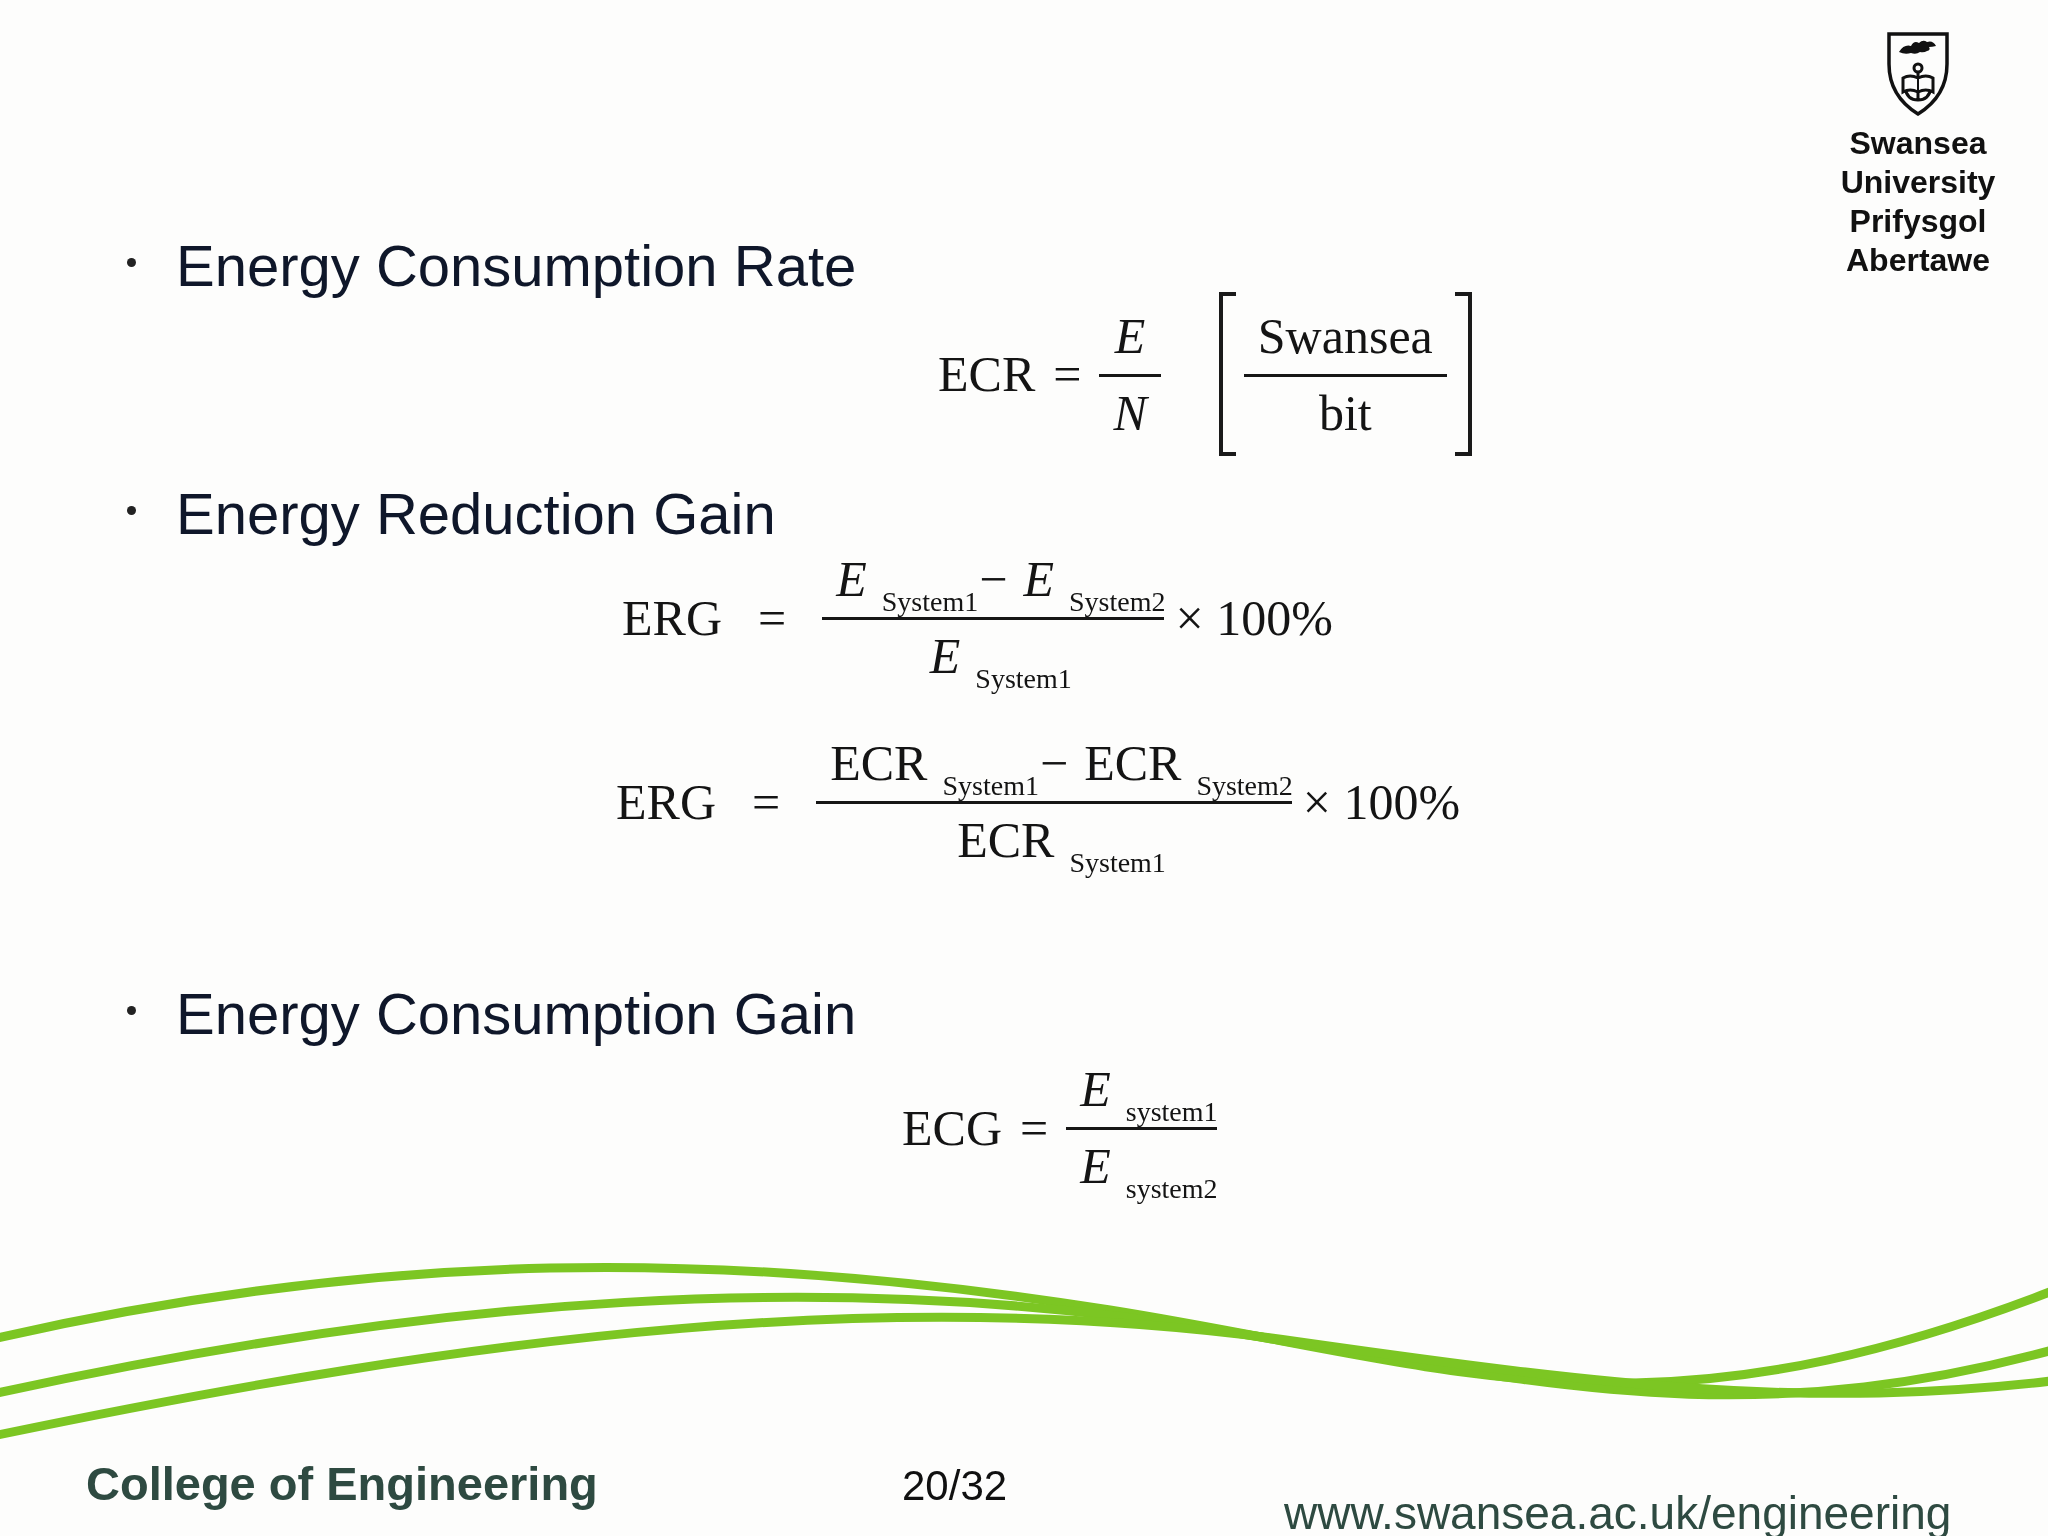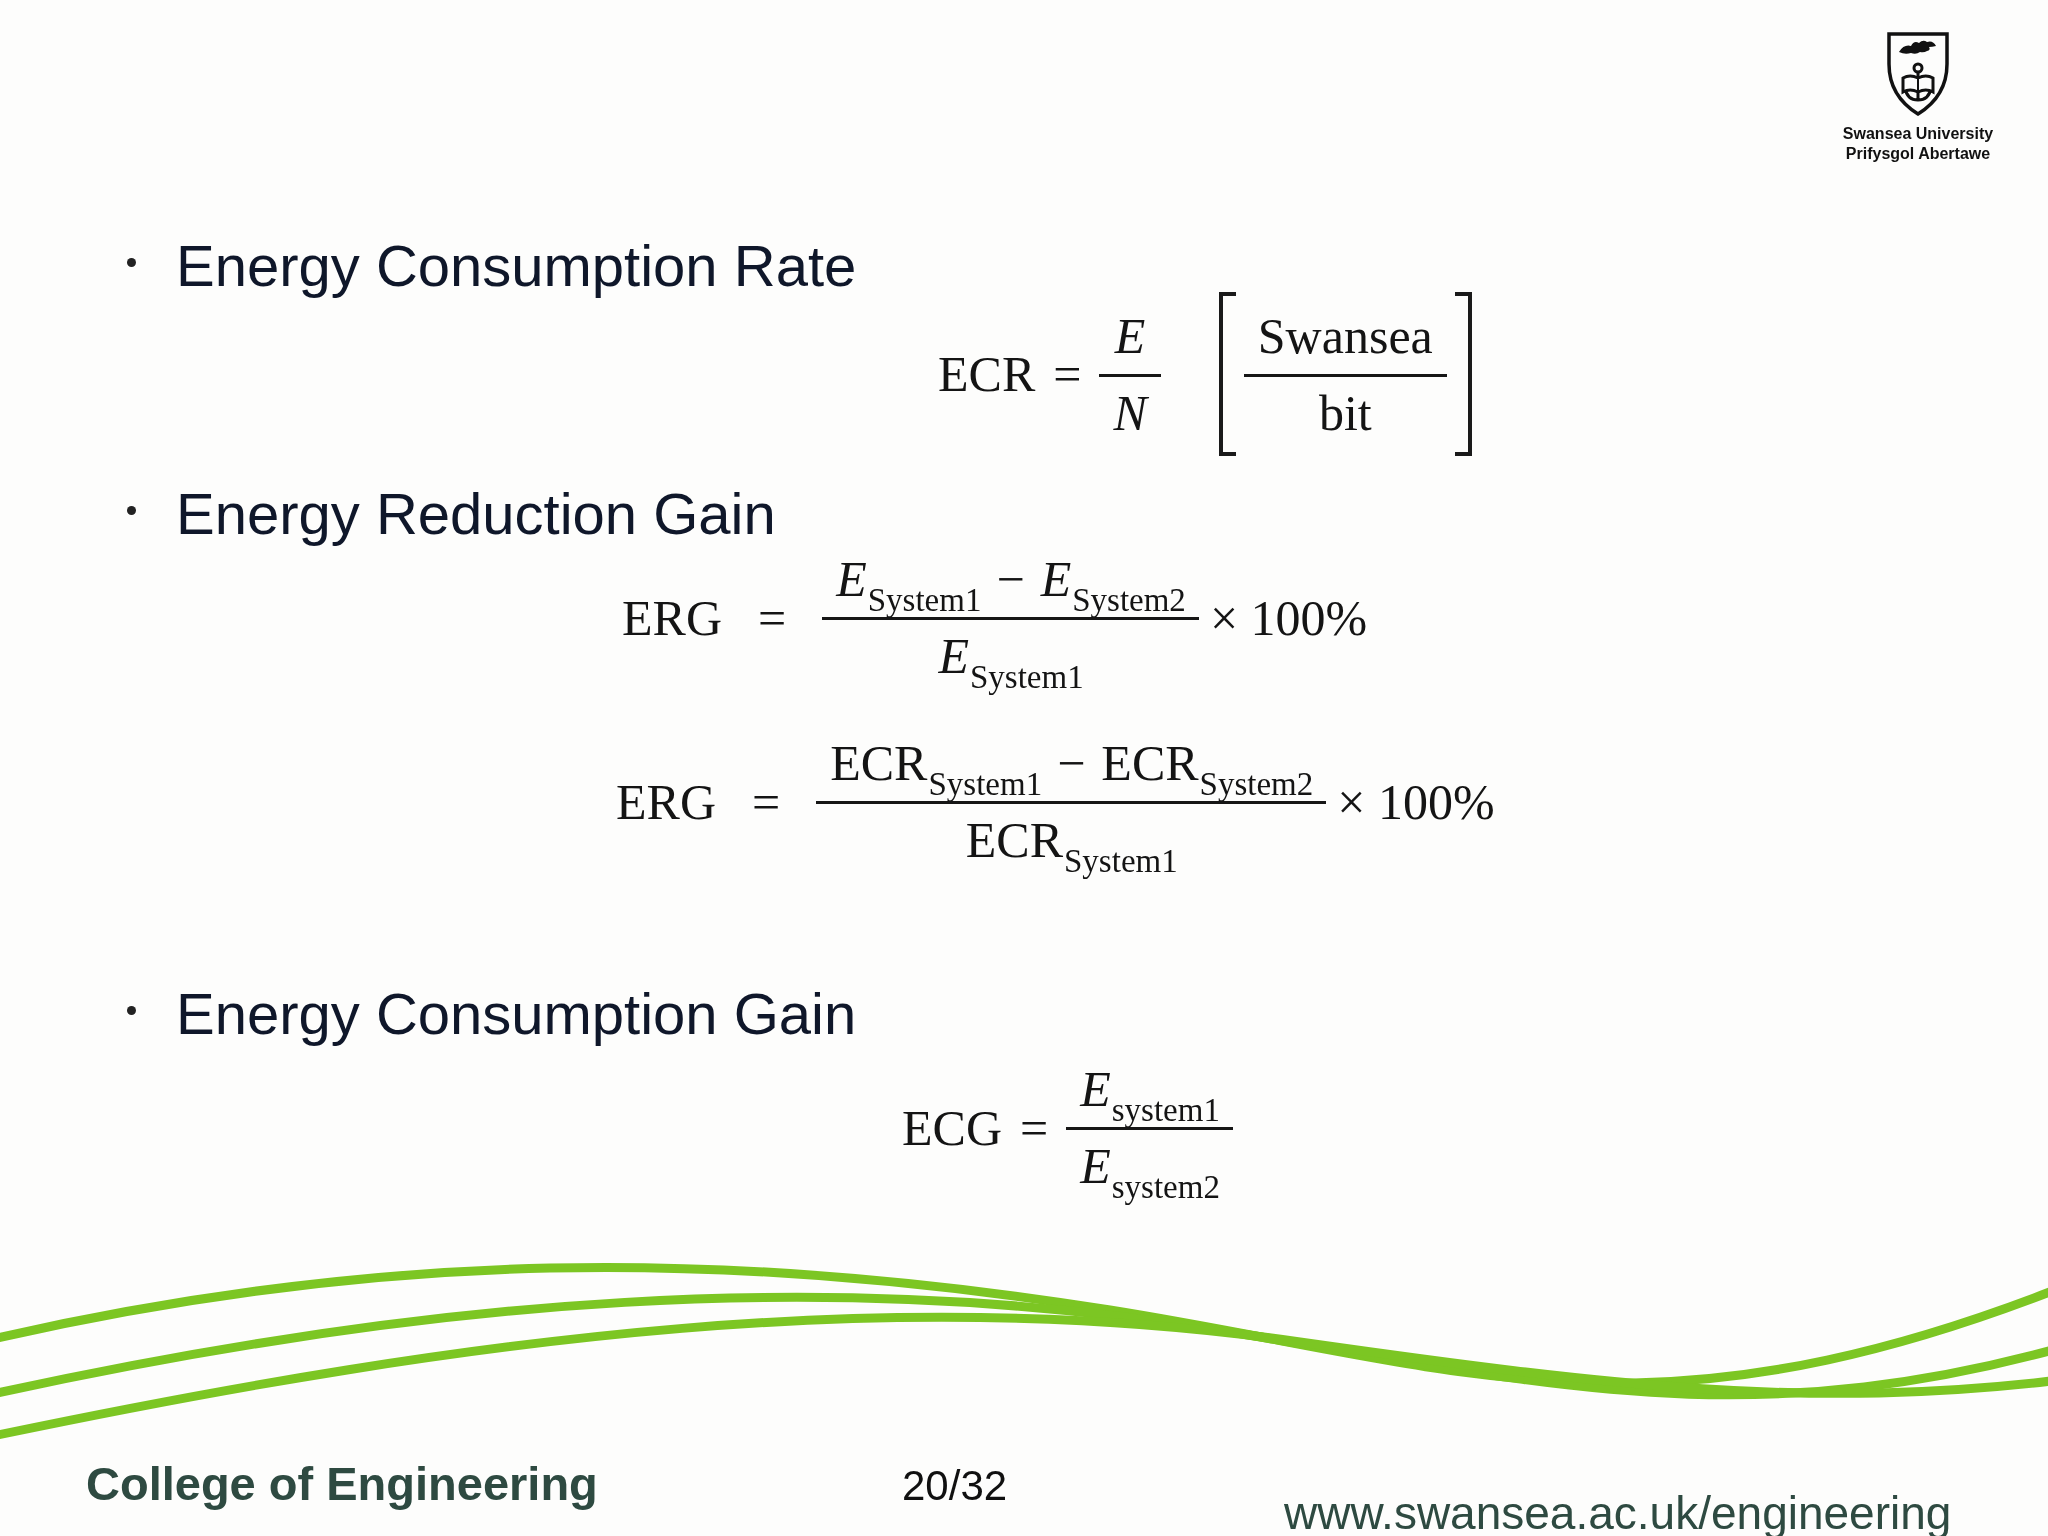--- a/index.html
+++ b/index.html
@@ -9,42 +9,42 @@
   }
   
   .title{
     position:absolute;left:188px;top:96px;
     font-size:84px;font-weight:bold;color:#696969;letter-spacing:-2px;
     white-space:nowrap;
   }
   
   .logo{position:absolute;left:1800px;top:30px;width:236px;text-align:center;}
   .logo svg{display:block;margin:0 auto;}
-  .logo-text{margin-top:6px;font-weight:bold;color:#111;font-size:16px;line-height:1.22;}
+  .logo-text{margin-top:6px;font-weight:bold;color:#111;font-size:32px;line-height:1.22;}
   
   .bullet-dot{position:absolute;width:9px;height:9px;border-radius:50%;background:#222;}
   .bullet-label{
     position:absolute;left:176px;font-size:58px;color:#0f172a;white-space:nowrap;
   }
   
   .formula{
     position:absolute;display:flex;align-items:center;
     font-family:"Liberation Serif","DejaVu Serif",serif;
     font-size:50px;color:#141414;white-space:nowrap;
   }
   .formula .var{font-style:italic;}
   .formula .rm{font-style:normal;}
   .f-eq{margin:0 18px;}
   .f-eq.wide{margin:0 36px;}
   .frac{display:inline-flex;flex-direction:column;align-items:stretch;text-align:center;}
   .frac .num{display:block;padding:2px 14px 9px;border-bottom:3px solid #161616;}
   .frac .den{display:block;padding:7px 14px 2px;}
   sub.fsub{
-    font-size:33px;font-style:normal;line-height:0;
-    position:relative;top:4px;left:1px;letter-spacing:0;
+    font-size:28px;font-style:normal;line-height:0;
+    position:relative;top:4px;left:15px;letter-spacing:0;
   }
   .minus{margin:0 16px;}
   .times{margin-left:11px;}
   .unit-gap{display:inline-block;width:58px;}
   .lbrk,.rbrk{height:156px;width:13px;border:4px solid #1a1a1a;}
   .lbrk{border-right:none;margin-right:8px;}
   .rbrk{border-left:none;margin-left:8px;}
   
   .waves{position:absolute;left:0;top:1240px;width:2048px;height:270px;}
   

